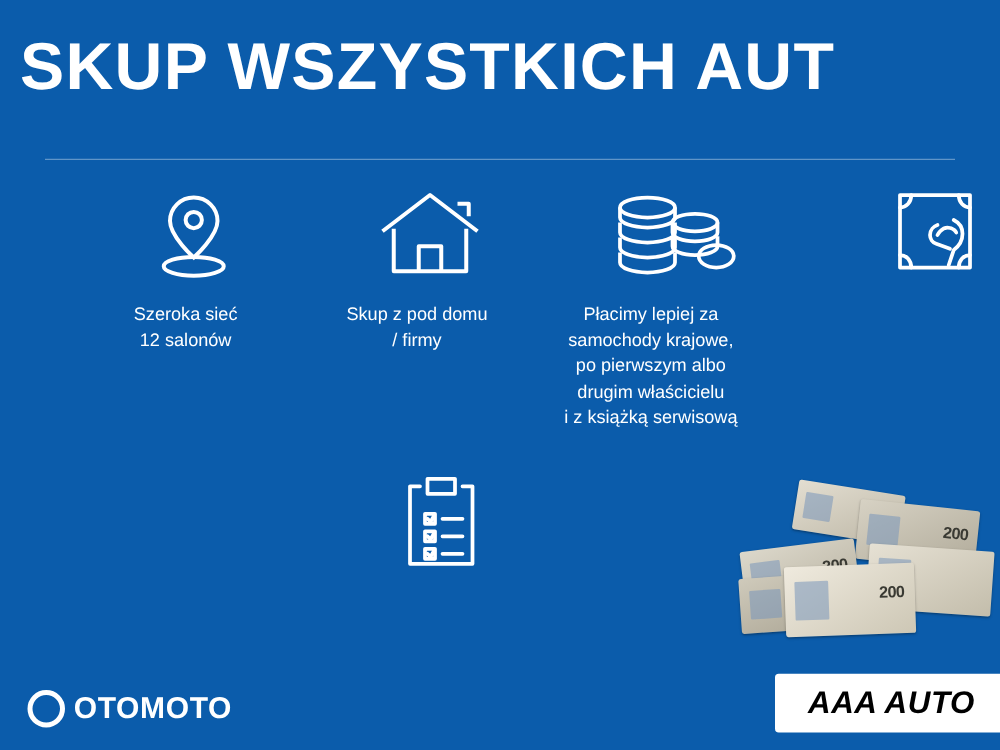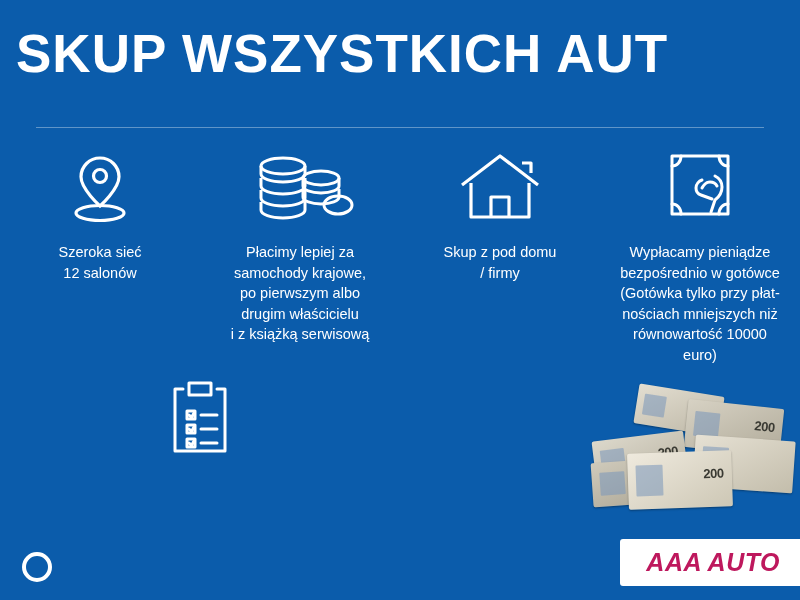--- a/index.html
+++ b/index.html
@@ -41,22 +41,22 @@
     display: flex;
     width: 800px;
     left: 0;
   }
   .row1 { top: 140px; }
   .row2 { top: 370px; }
   .cell {
     flex: 1 1 0;
     display: flex;
     flex-direction: column;
-    align-items: center;
-    padding: 0 20px;
+    align-items: flex-end;
+    padding: 0 10px;
     box-sizing: border-box;
   }
   .icon-wrap {
     height: 96px;
     display: flex;
     align-items: center;
     justify-content: center;
   }
   .cell-text {
     margin-top: 6px;
@@ -123,21 +123,21 @@
   .oto-text {
     font-size: 24px;
     font-weight: bold;
     letter-spacing: 0.5px;
   }
   .aaa-badge {
     position: absolute;
     right: 0;
     bottom: 14px;
     background: #ffffff;
-    color: #be185d;
+    color: #000000;
     padding: 9px 20px 9px 26px;
     font-size: 25px;
     font-weight: bold;
     font-style: italic;
     letter-spacing: 0.5px;
     border-radius: 3px 0 0 3px;
   }
   svg { display: block; }
 </style>
 </head>
@@ -154,20 +154,33 @@
     <div class="cell">
       <div class="icon-wrap">
         <svg width="70" height="76" viewBox="0 0 70 76" fill="none" stroke="#ffffff" stroke-width="3.2">
           <path d="M35 8c-10.5 0-19 8.4-19 18.8C16 39 35 56 35 56s19-17 19-29.2C54 16.4 45.5 8 35 8z"></path>
           <circle cx="35" cy="26" r="6.5"></circle>
           <ellipse cx="35" cy="63" rx="24" ry="7.5"></ellipse>
         </svg>
       </div>
       <div class="cell-text">Szeroka sieć
 12 salonów</div>
+    </div>
+
+    <div class="cell">
+      <div class="icon-wrap">
+        <svg width="92" height="78" viewBox="0 0 92 78" fill="none" stroke="#ffffff" stroke-width="3.2" stroke-linejoin="round">
+          <path d="M8 36 46 7l38 29"></path>
+          <path d="M17 34v34h58V34"></path>
+          <path d="M37 68V48h18v20"></path>
+          <path d="M68 14h9v10"></path>
+        </svg>
+      </div>
+      <div class="cell-text">Skup z pod domu
+/ firmy</div>
     </div>
 
     <div class="cell">
       <div class="icon-wrap">
         <svg width="110" height="80" viewBox="0 0 110 80" fill="none" stroke="#ffffff" stroke-width="3">
           <ellipse cx="38" cy="18" rx="22" ry="8"></ellipse>
           <path d="M16 18v8c0 4.4 9.8 8 22 8s22-3.6 22-8v-8"></path>
           <path d="M16 30v8c0 4.4 9.8 8 22 8s22-3.6 22-8v-8"></path>
           <path d="M16 42v8c0 4.4 9.8 8 22 8s22-3.6 22-8v-8"></path>
           <path d="M16 54v8c0 4.4 9.8 8 22 8s22-3.6 22-8v-8"></path>
@@ -179,46 +192,28 @@
       </div>
       <div class="cell-text">Płacimy lepiej za
 samochody krajowe,
 po pierwszym albo
 drugim właścicielu
 i z książką serwisową</div>
     </div>
 
     <div class="cell">
       <div class="icon-wrap">
-        <svg width="92" height="78" viewBox="0 0 92 78" fill="none" stroke="#ffffff" stroke-width="3.2" stroke-linejoin="round">
-          <path d="M8 36 46 7l38 29"></path>
-          <path d="M17 34v34h58V34"></path>
-          <path d="M37 68V48h18v20"></path>
-          <path d="M68 14h9v10"></path>
-        </svg>
-      </div>
-      <div class="cell-text">Skup z pod domu
-/ firmy</div>
-    </div>
-
-    <div class="cell">
-      <div class="icon-wrap">
         <svg width="84" height="84" viewBox="0 0 84 84" fill="none" stroke="#ffffff" stroke-width="3" stroke-linejoin="round" stroke-linecap="round">
           <path d="M14 10h56v58H14z"></path>
           <path d="M14 20c5 0 9-4 9-10M70 20c-5 0-9-4-9-10M14 58c5 0 9 4 9 10M70 58c-5 0-9 4-9 10"></path>
           <path d="M44 34c-3 1-6 4-6 8 0 3 2 6 5 7l11 4"></path>
           <path d="M57 30c4 2 7 6 7 11 0 6-3 10-7 13l-4 12"></path>
           <path d="M44 42c0 0 3-6 8-6s7 4 7 4"></path>
         </svg>
       </div>
-      <div class="cell-text">Wypłacamy pieniądze
-bezpośrednio w gotówce
-(Gotówka tylko przy płat-
-nościach mniejszych niż
-równowartość 10000 euro)</div>
     </div>
 
   </div>
 
   <div class="grid-row row2">
 
 
 
     <div class="cell">
       <div class="icon-wrap">
@@ -255,17 +250,18 @@
         <span class="strip"></span>
       </div>
     <div class="bill b6">
         <span class="strip"></span>
         <span class="denom">200</span>
       </div>
   </div>
 
   <div class="otomoto">
     <div class="oto-circle"></div>
+    <div class="oto-text">OTOMOTO</div>
   </div>
 
   <div class="aaa-badge">AAA AUTO</div>
 
 </div>
 
 </body></html>

